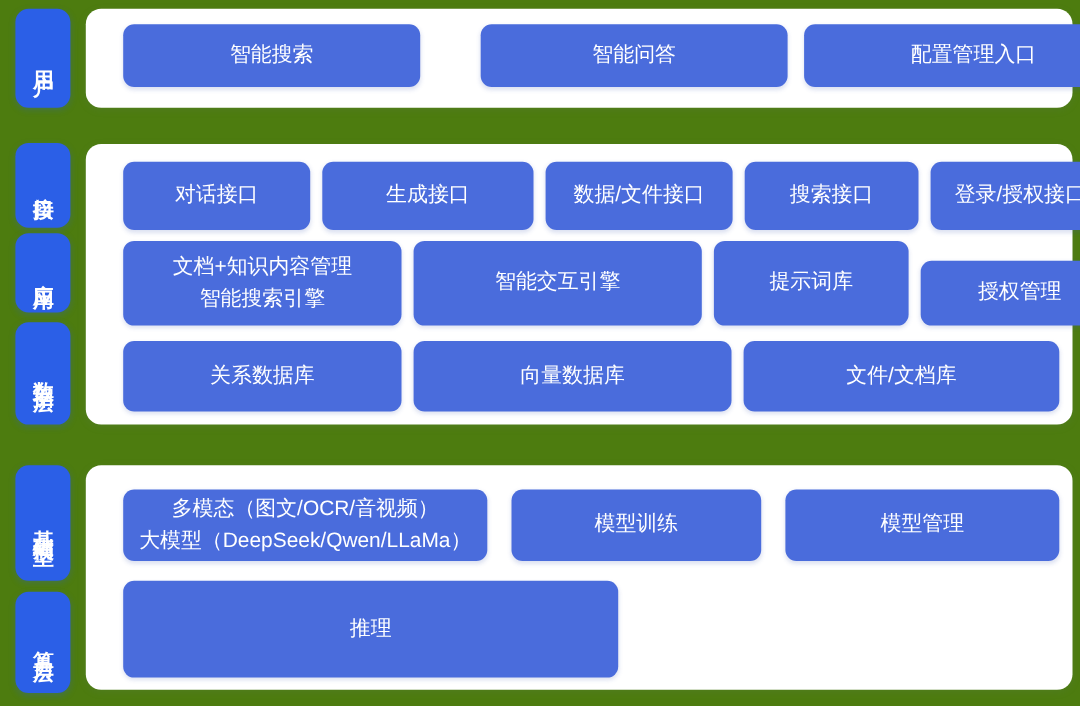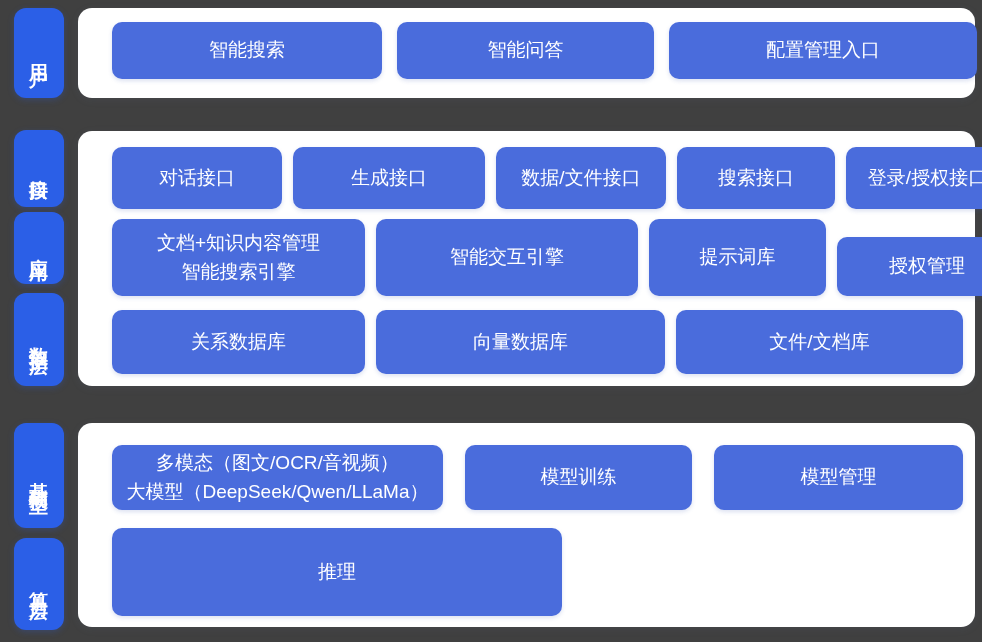--- a/index.html
+++ b/index.html
@@ -3,21 +3,21 @@
 <meta charset="utf-8">
 <style>
   html,body{margin:0;padding:0;}
   body{
     font-family:"Liberation Sans","DejaVu Sans",sans-serif;
     background:#e9edf4;
   }
   .canvas{
     position:relative;
     width:982px;height:642px;
-    background:#404040;
+    background:#4d7c0f;
     overflow:hidden;
   }
   .panel{
     position:absolute;
     left:78px;width:897px;
     background:#ffffff;
     border-radius:14px;
     box-shadow:0 2px 8px rgba(110,130,170,.10);
   }
   .layer-label{
@@ -78,21 +78,21 @@
   </div>
   <div class="layer-label" style="top:423px;height:105px;">
     <span>基础模型</span>
   </div>
   <div class="layer-label" style="top:538px;height:92px;">
     <span>算力层</span>
   </div>
 
   <div class="row" style="top:22px;height:57px;gap:15px;">
     <div class="block" style="width:270px;">智能搜索</div>
-    <div class="block" style="width:257px;">智能问答</div>
+    <div class="block" style="width:279px;margin-left:40px;">智能问答</div>
     <div class="block" style="width:308px;">配置管理入口</div>
   </div>
 
   <div class="row" style="top:147px;height:62px;gap:11px;">
     <div class="block" style="width:170px;">对话接口</div>
     <div class="block" style="width:192px;">生成接口</div>
     <div class="block" style="width:170px;">数据/文件接口</div>
     <div class="block" style="width:158px;">搜索接口</div>
     <div class="block" style="width:163px;">登录/授权接口</div>
   </div>

